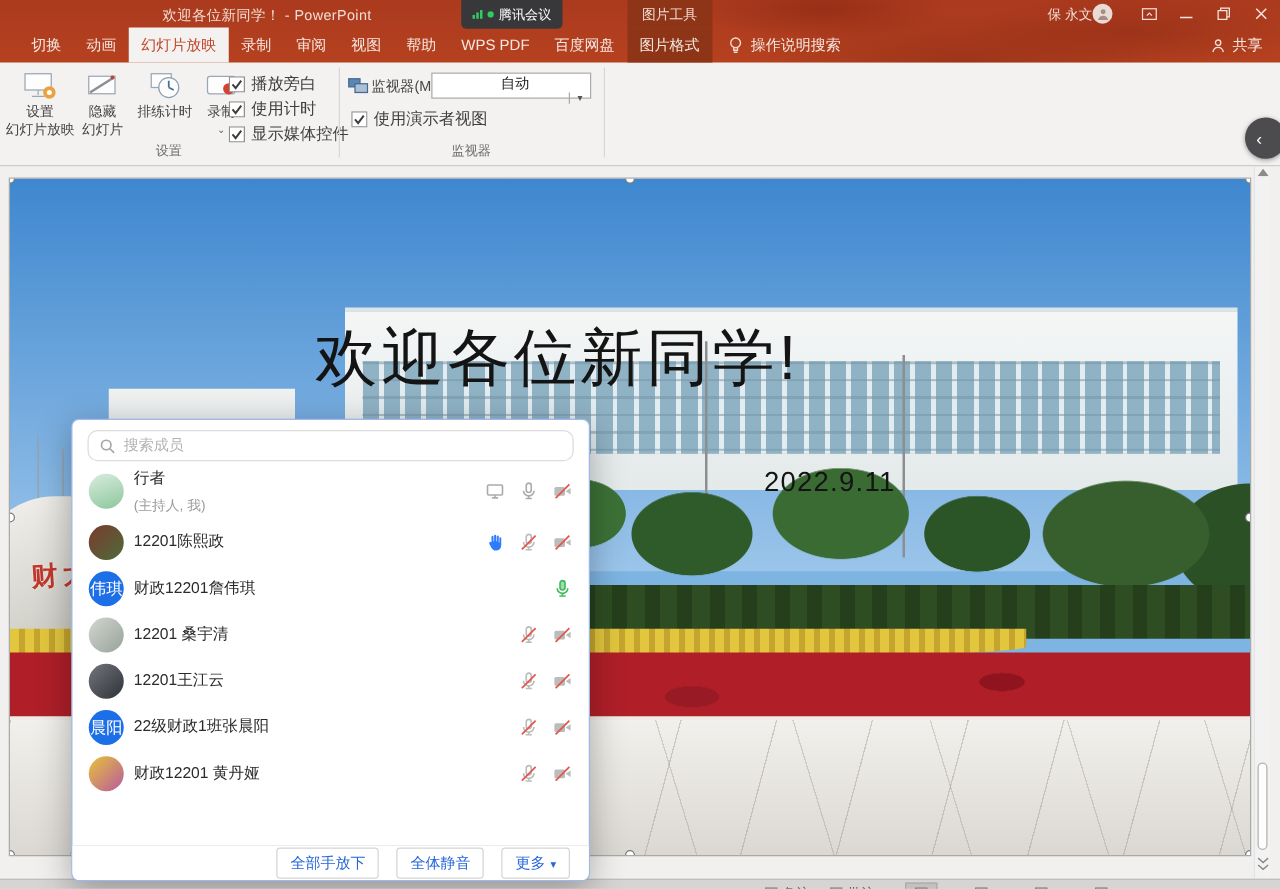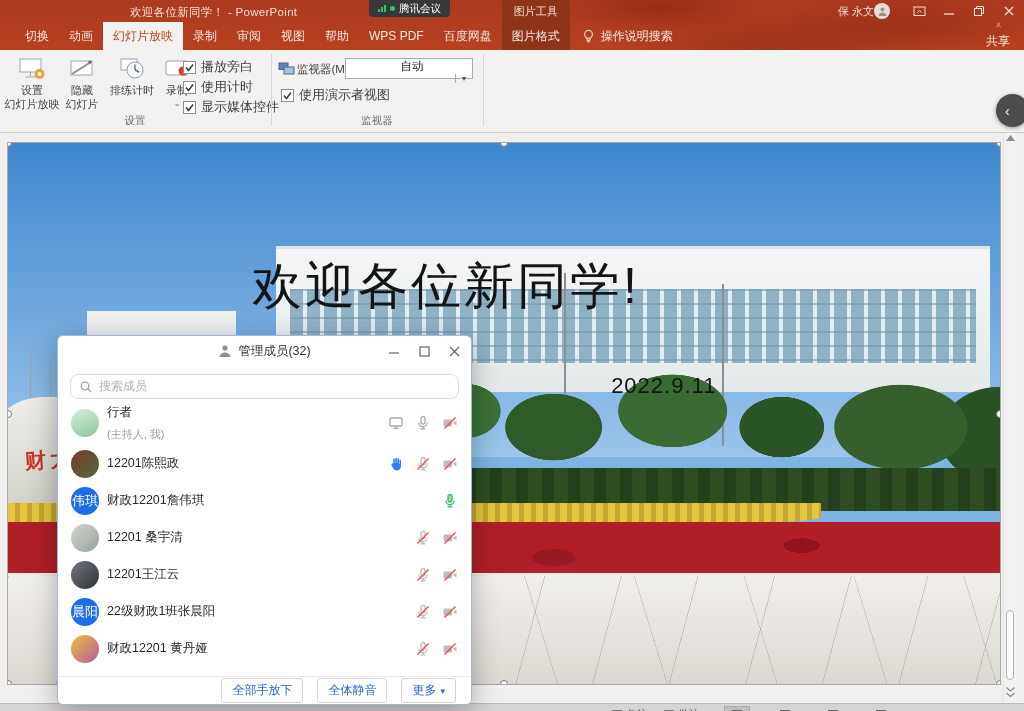--- a/index.html
+++ b/index.html
@@ -9,40 +9,40 @@
   
   .app-top { position:absolute; top:0; left:0; right:0; height:50px;
     background:
       radial-gradient(140px 34px at 660px 8px, rgba(125,32,14,.45), transparent 70%),
       radial-gradient(190px 44px at 905px 26px, rgba(133,38,18,.45), transparent 70%),
       radial-gradient(230px 56px at 770px 48px, rgba(115,30,14,.35), transparent 70%),
       linear-gradient(#ab3a1e,#b5411f);
     z-index:10; }
   .titlebar { position:relative; height:22px; }
   .app-title { position:absolute; left:130px; top:5px; font-size:11.5px; color:#f3ddd4; letter-spacing:.3px; }
-  .meet-pill { position:absolute; left:369px; top:0; height:17px; background:#38383a; border-radius:0 0 4px 4px;
+  .meet-pill { position:absolute; left:369px; top:0; height:23px; background:#38383a; border-radius:0 0 4px 4px;
     display:flex; align-items:center; gap:4px; padding:0 9px; color:#fff; font-size:10.5px; }
   .sig { display:flex; align-items:flex-end; gap:1px; }
   .sig i { display:block; width:2px; background:#2ecc5e; }
   .sig i:nth-child(1){height:3px;} .sig i:nth-child(2){height:5px;} .sig i:nth-child(3){height:7px;}
   .dot-green { width:5px; height:5px; border-radius:50%; background:#2ecc5e; }
   .tb-right { position:absolute; right:0; top:0; height:22px; display:flex; align-items:center; }
   .tb-user { font-size:11px; color:#f3ddd4; }
   .tb-avatar { width:16px; height:16px; border-radius:50%; background:#e9dcd6; display:flex; align-items:center; justify-content:center; margin-right:14px; }
   .tb-btn { width:30px; height:22px; display:flex; align-items:center; justify-content:center; }
 
   .tabrow { position:relative; height:28px; display:flex; align-items:stretch; color:#f6e7e0; font-size:12px; }
   .tab { display:flex; align-items:center; padding:0 10px; white-space:nowrap; }
   .tab-clipped { width:15px; padding:0; overflow:hidden; }
   .tab-active { background:#f4f2f1; color:#c0462a; }
   .tab-pic { position:relative; background:#8e3518; }
   .ctx-label { position:absolute; top:-22px; left:0; width:100%; height:22px; background:#8e3518;
     color:#f4dcd2; font-size:11px; display:flex; align-items:center; justify-content:center; z-index:11; }
   .tab-help { display:flex; align-items:center; gap:6px; padding:0 12px; }
-  .tab-share { margin-left:auto; display:flex; align-items:center; gap:5px; padding:0 14px; font-size:12px;flex-direction:column; }
+  .tab-share { margin-left:auto; display:flex; align-items:center; gap:5px; padding:0 14px; font-size:12px; }
 
   
   .ribbon { position:absolute; top:50px; left:0; right:0; height:83px; background:#f4f2f1;
     border-bottom:1px solid #cfcdcb; z-index:9; font-size:11px; color:#444; }
   .bigbtn { position:absolute; top:4px; height:74px; display:flex; flex-direction:column; align-items:center; justify-content:flex-start; text-align:center; line-height:1.25; }
   .bigbtn .bicon { height:30px; display:flex; align-items:center; }
   .grp-label { position:absolute; top:64px; font-size:10.5px; color:#6b6b6b; text-align:center; }
   .vdiv { position:absolute; top:6px; height:112px; width:1px; background:#d9d7d5; }
   .cbrow { position:absolute; display:flex; align-items:center; gap:5px; font-size:13px; color:#3f3f3f; }
   .combo { position:absolute; left:345px; top:8px; width:128px; height:21px; background:#fff; border:1px solid #ababab; display:flex; align-items:center; font-size:11.5px; color:#222; padding-left:6px;flex-direction:column; }
@@ -394,44 +394,20 @@
     </span>
   <span class="sb-view" style="left:820px;">
       <span class="sb-glyph"></span>
     </span>
   <span class="sb-view" style="left:868px;">
       <span class="sb-glyph"></span>
     </span>
 </div>
 
 <div class="dialog">
-  <div class="dlg-head">
-    <svg width="14" height="14" viewBox="0 0 14 14" fill="#8f8f8f">
-        <circle cx="7" cy="4" r="2.6"></circle>
-        <path d="M1.5 13c.5-3 2.8-4.6 5.5-4.6s5 1.6 5.5 4.6z"></path>
-      </svg>
-    <span>管理成员(32)</span>
-    <span class="dlg-btns">
-      <span class="dlg-btn">
-          <svg width="12" height="12">
-            <line x1="1" y1="8" x2="11" y2="8" stroke="#666" stroke-width="1.2"></line>
-          </svg>
-        </span>
-      <span class="dlg-btn">
-          <svg width="11" height="11" fill="none" stroke="#666" stroke-width="1.2">
-            <rect x="1" y="1" width="9" height="9"></rect>
-          </svg>
-        </span>
-      <span class="dlg-btn">
-          <svg width="11" height="11">
-            <path d="M1 1l9 9M10 1l-9 9" stroke="#666" stroke-width="1.2"></path>
-          </svg>
-        </span>
-    </span>
-  </div>
   <div class="dlg-search">
     <svg width="14" height="14" viewBox="0 0 14 14" fill="none" stroke="#a5a5a5" stroke-width="1.3">
         <circle cx="6" cy="6" r="3.8"></circle>
         <line x1="8.8" y1="8.8" x2="12.3" y2="12.3"></line>
       </svg>
     <span>搜索成员</span>
   </div>
 
   <div>
     <div class="mrow tall">

